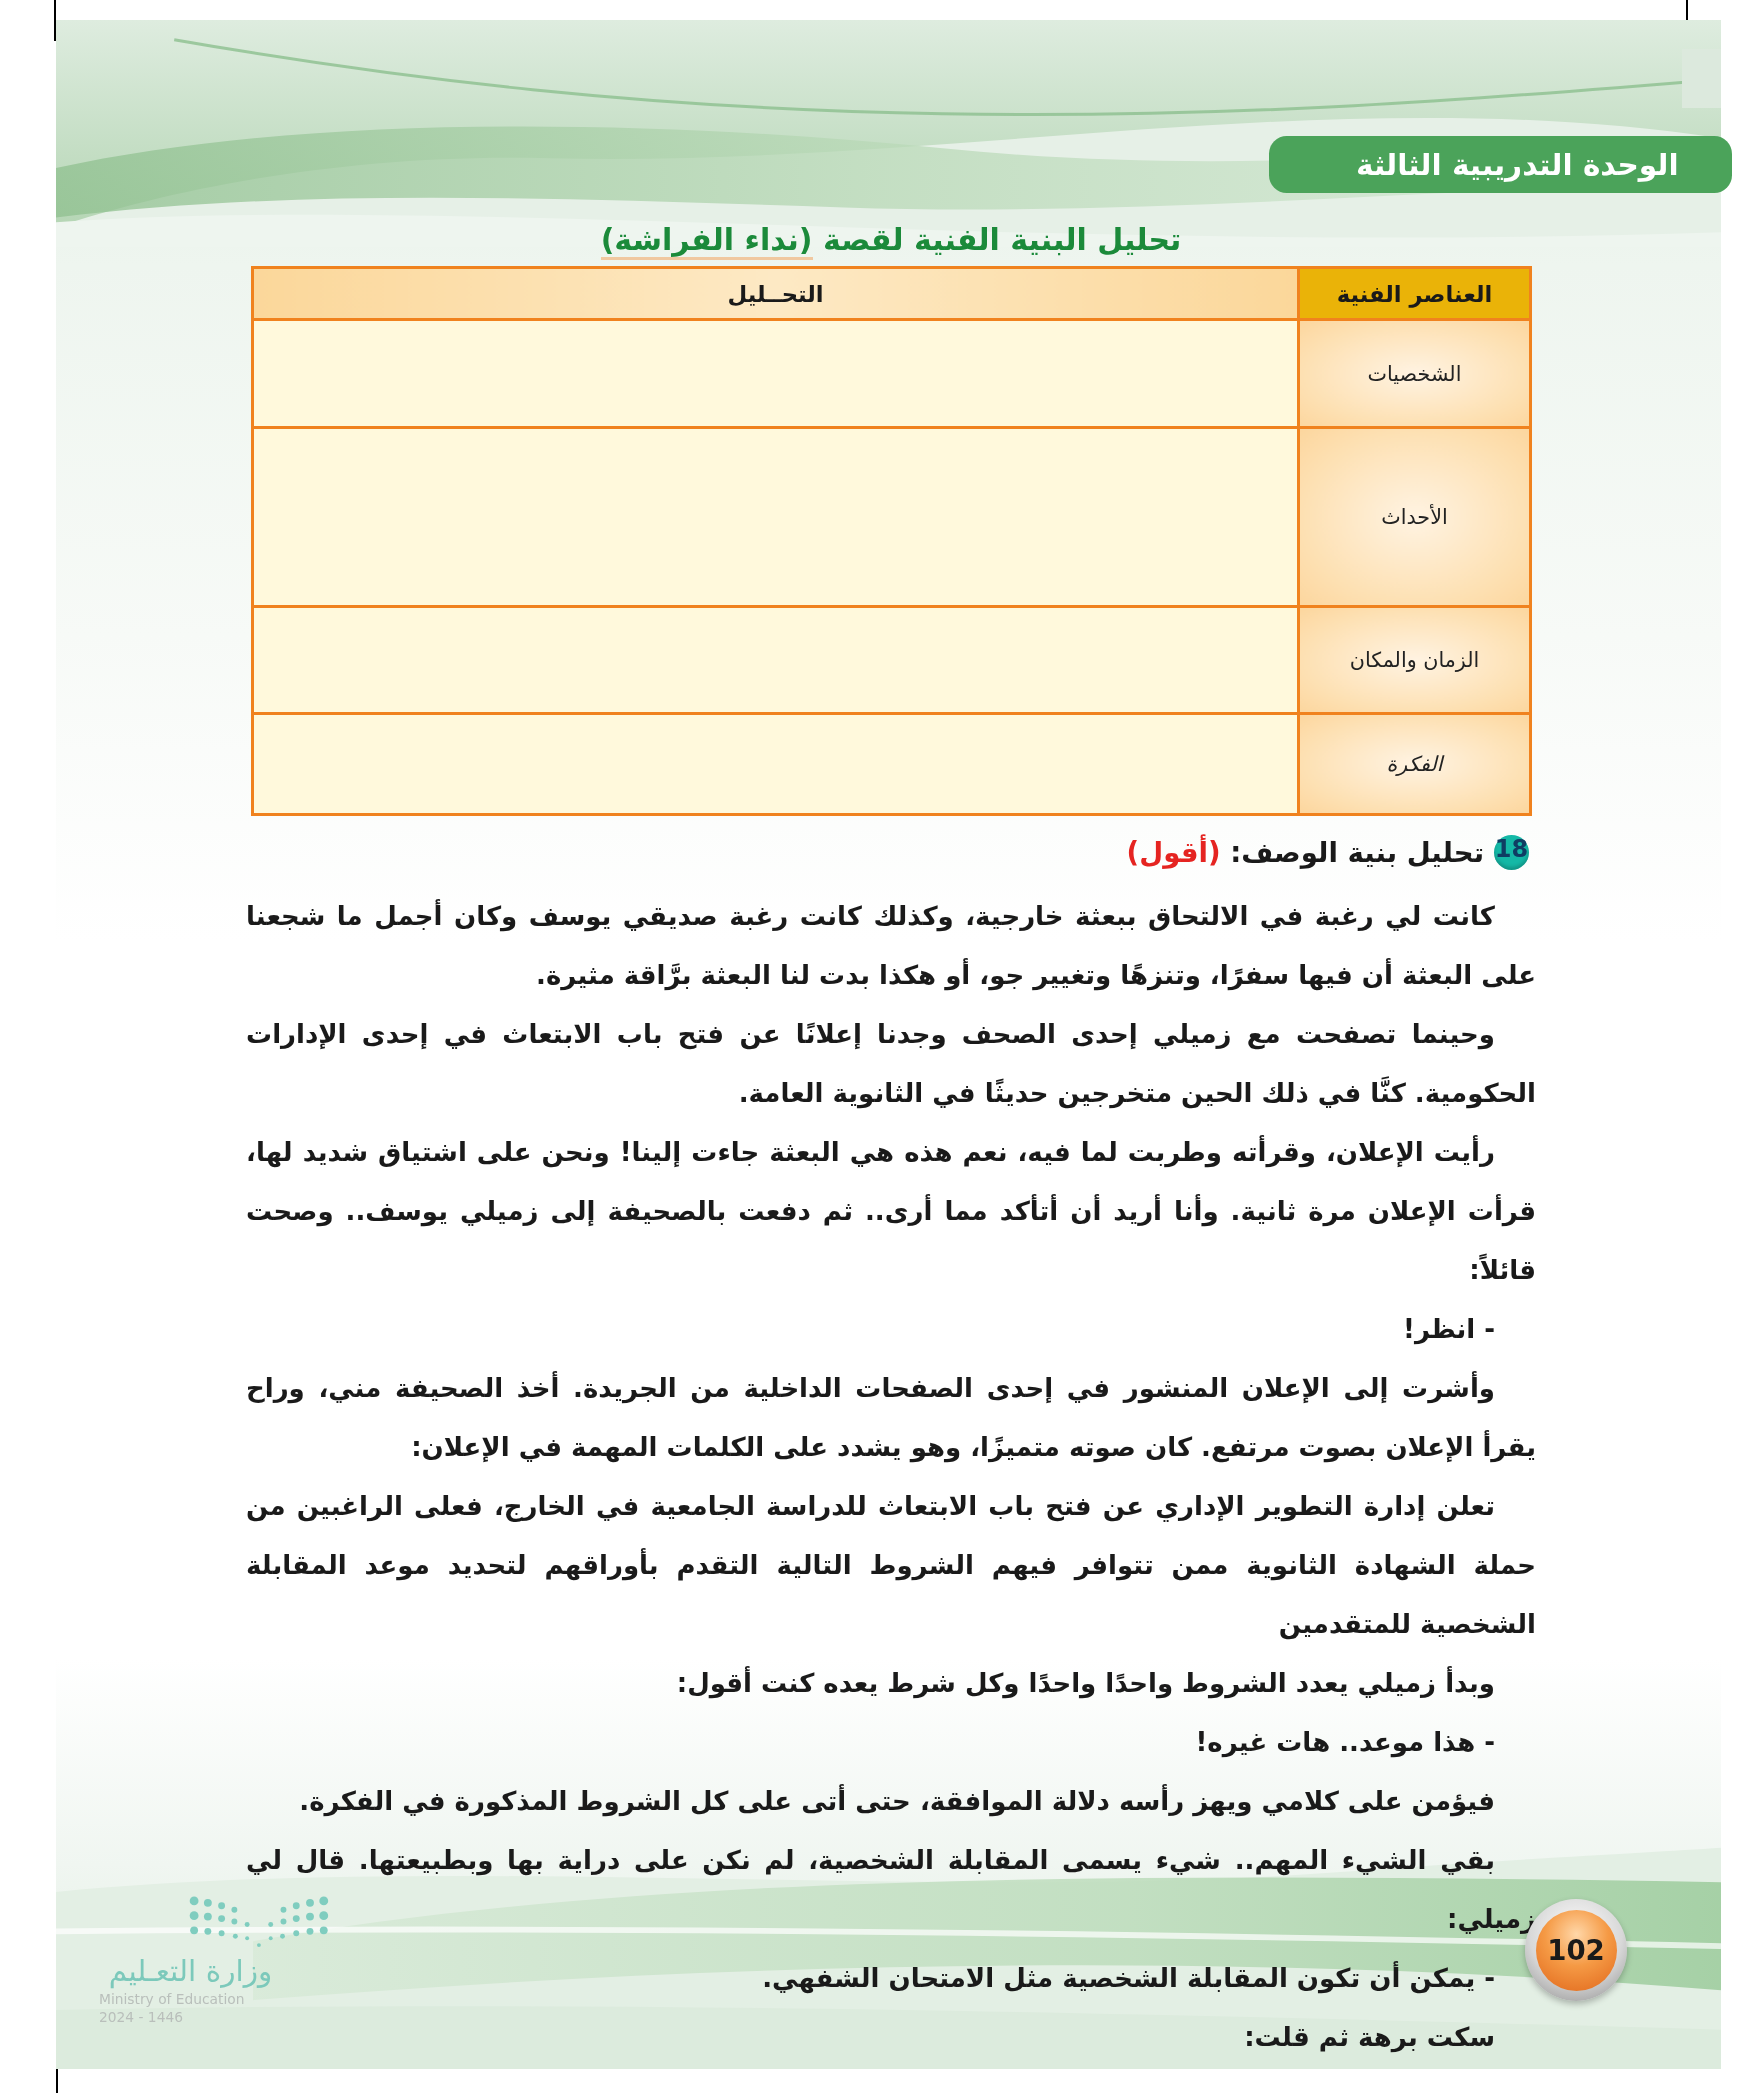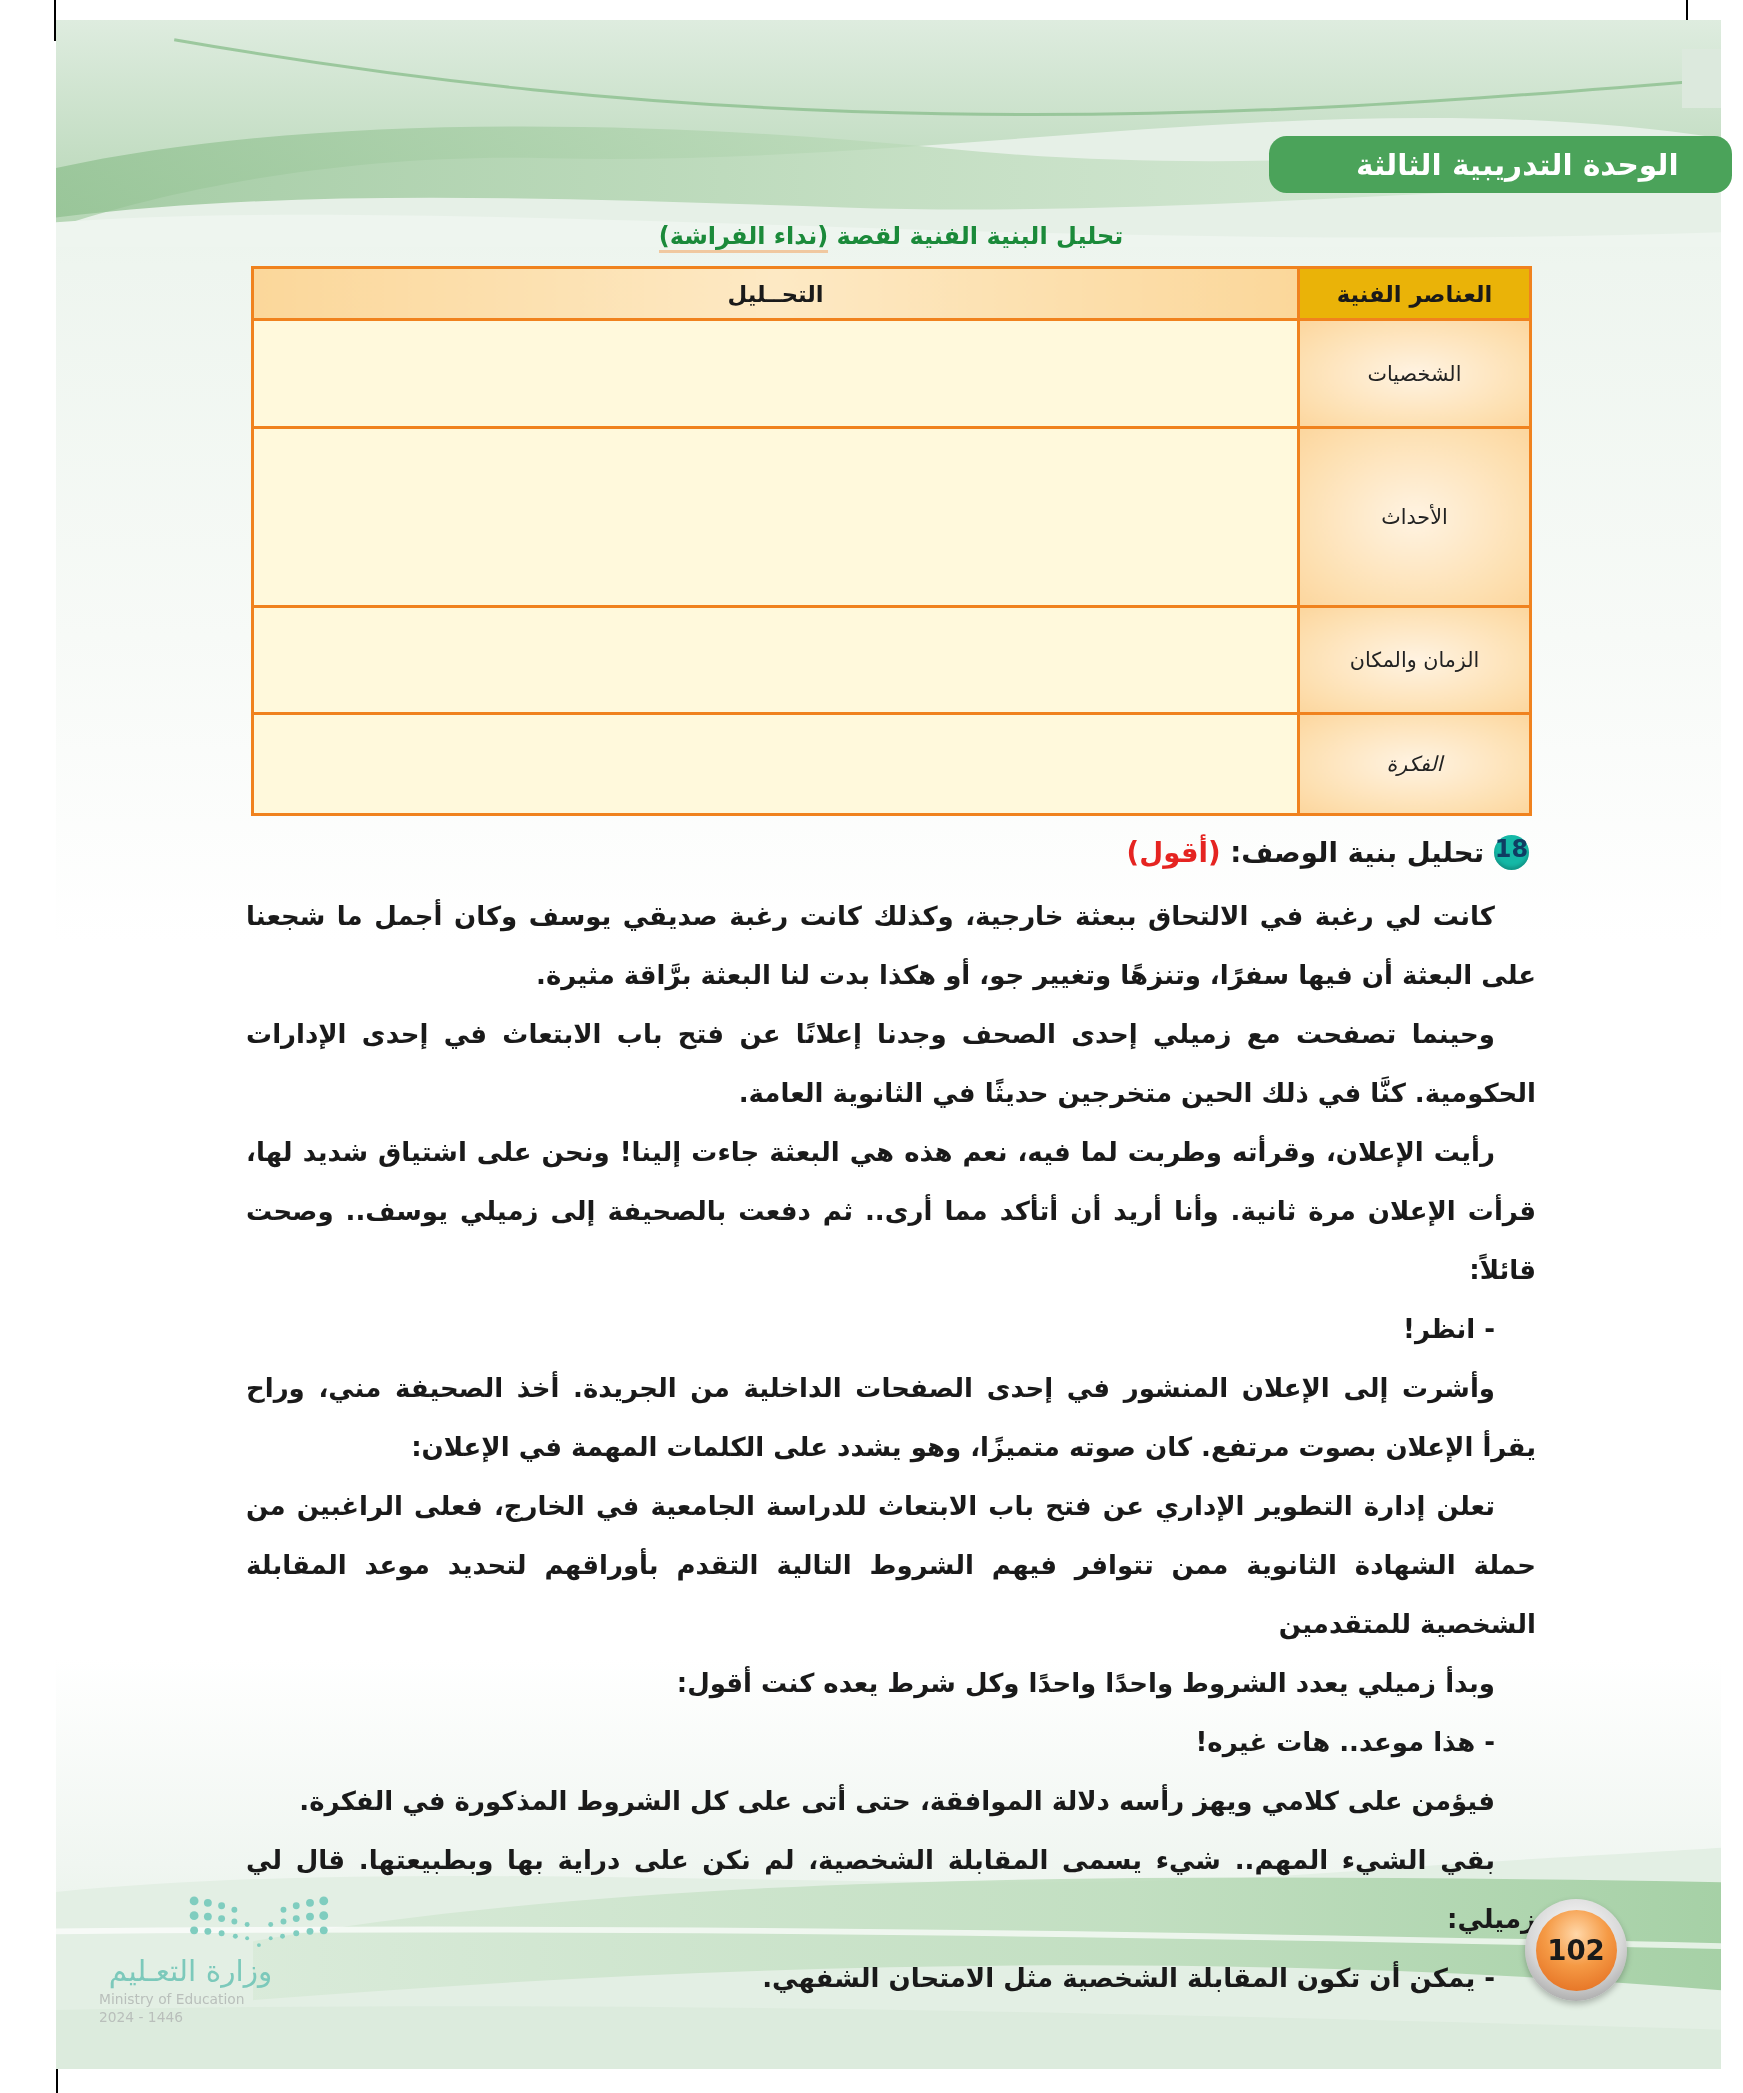--- a/index.html
+++ b/index.html
@@ -28,21 +28,21 @@
     padding-left:87px; box-sizing:border-box;
     border-top-right-radius:17.7px; border-bottom-right-radius:17.7px;
   }
   .unit-banner span {
     color:#ffffff; font-weight:bold; font-size:29.6px; direction:rtl;
     font-family:"DejaVu Sans", sans-serif;
   }
 
   .table-title {
     position:absolute; left:246px; top:222px; width:1290px; text-align:center;
-    direction:rtl; color:#1b8a3a; font-weight:bold; font-size:24px;
+    direction:rtl; color:#1b8a3a; font-weight:bold; font-size:30px;
   }
   .table-title .paren { border-bottom:3px solid #f0c8a0; }
 
   table.analysis {
     position:absolute; left:251px; top:266px; width:1281px; height:550px;
     border-collapse:collapse; direction:rtl;
   }
   table.analysis td, table.analysis th {
     border:3.9px solid #f0821e;
   }
@@ -200,20 +200,21 @@
   <p class="indent">وحينما تصفحت مع زميلي إحدى الصحف وجدنا إعلانًا عن فتح باب الابتعاث في إحدى الإدارات الحكومية. كنَّا في ذلك الحين متخرجين حديثًا في الثانوية العامة.</p>
   <p class="indent">رأيت الإعلان، وقرأته وطربت لما فيه، نعم هذه هي البعثة جاءت إلينا! ونحن على اشتياق شديد لها، قرأت الإعلان مرة ثانية. وأنا أريد أن أتأكد مما أرى.. ثم دفعت بالصحيفة إلى زميلي يوسف.. وصحت قائلاً:</p>
   <p class="indent line">- انظر!</p>
   <p class="indent">وأشرت إلى الإعلان المنشور في إحدى الصفحات الداخلية من الجريدة. أخذ الصحيفة مني، وراح يقرأ الإعلان بصوت مرتفع. كان صوته متميزًا، وهو يشدد على الكلمات المهمة في الإعلان:</p>
   <p class="indent">تعلن إدارة التطوير الإداري عن فتح باب الابتعاث للدراسة الجامعية في الخارج، فعلى الراغبين من حملة الشهادة الثانوية ممن تتوافر فيهم الشروط التالية التقدم بأوراقهم لتحديد موعد المقابلة الشخصية للمتقدمين</p>
   <p class="indent line">وبدأ زميلي يعدد الشروط واحدًا واحدًا وكل شرط يعده كنت أقول:</p>
   <p class="indent line">- هذا موعد.. هات غيره!</p>
   <p class="indent line">فيؤمن على كلامي ويهز رأسه دلالة الموافقة، حتى أتى على كل الشروط المذكورة في الفكرة.</p>
   <p class="indent line">بقي الشيء المهم.. شيء يسمى المقابلة الشخصية، لم نكن على دراية بها وبطبيعتها. قال لي زميلي:</p>
   <p class="indent line">- يمكن أن تكون المقابلة الشخصية مثل الامتحان الشفهي.</p>
+  <p class="indent line">سكت برهة ثم قلت:</p>
 </div>
 
 <div class="moe-logo">
   <svg class="moe-dots" width="158" height="55" viewBox="0 0 160 56">
     <g fill="#7fcdbf">
       <circle cx="18" cy="6" r="4.5"></circle>
         <circle cx="32" cy="8" r="4"></circle>
         <circle cx="46" cy="11" r="3.5"></circle>
         <circle cx="59" cy="15" r="3"></circle>
       <circle cx="150" cy="6" r="4.5"></circle>

